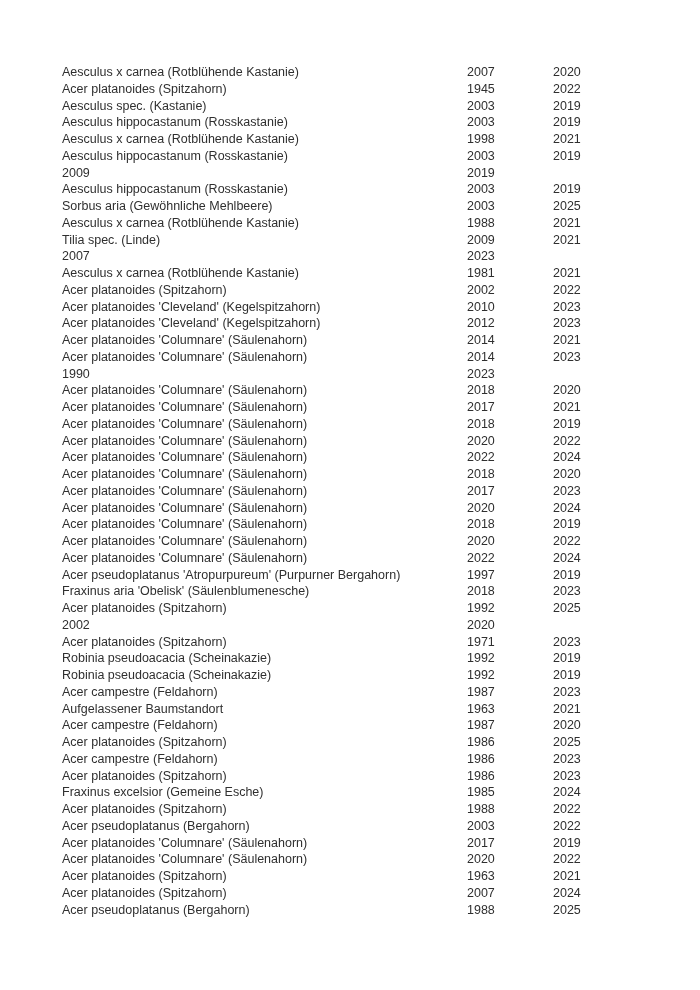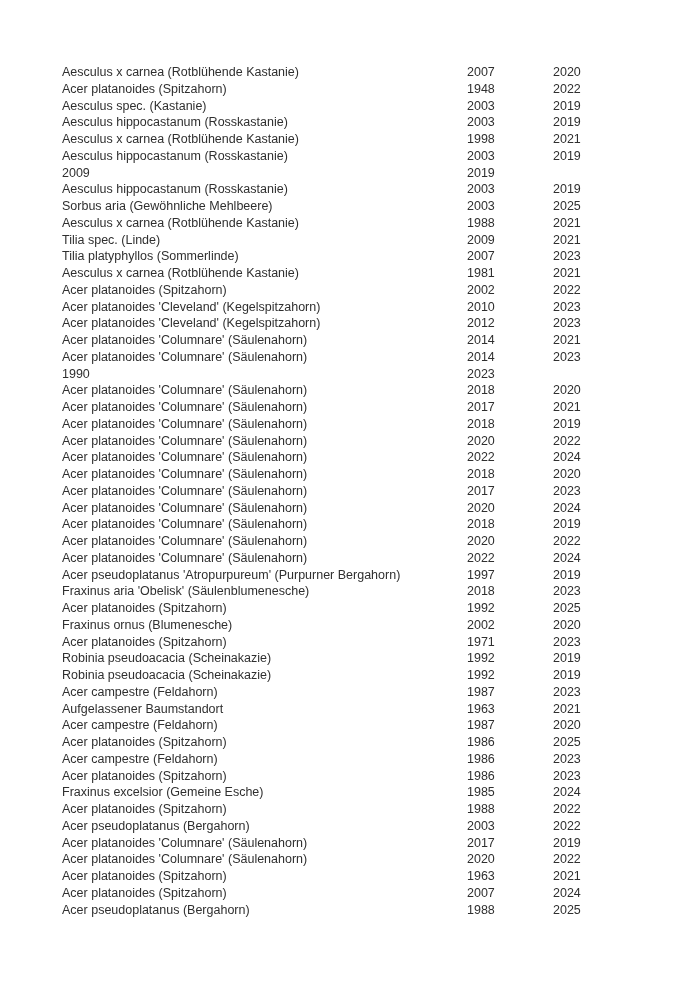--- a/index.html
+++ b/index.html
@@ -47,21 +47,21 @@
 <div class="page">
   <div class="tree-list" id="tree-list">
   <div class="row">
     <span class="cell name">Aesculus x carnea (Rotblühende Kastanie)</span>
     <span class="cell year">2007</span>
     <span class="cell year">2020</span>
   </div>
 
   <div class="row">
     <span class="cell name">Acer platanoides (Spitzahorn)</span>
-    <span class="cell year">1948</span>
+    <span class="cell year">1945</span>
     <span class="cell year">2022</span>
   </div>
 
   <div class="row">
     <span class="cell name">Aesculus spec. (Kastanie)</span>
     <span class="cell year">2003</span>
     <span class="cell year">2019</span>
   </div>
 
   <div class="row">
@@ -105,21 +105,20 @@
     <span class="cell year">2021</span>
   </div>
 
   <div class="row">
     <span class="cell name">Tilia spec. (Linde)</span>
     <span class="cell year">2009</span>
     <span class="cell year">2021</span>
   </div>
 
   <div class="row">
-    <span class="cell name">Tilia platyphyllos (Sommerlinde)</span>
     <span class="cell year">2007</span>
     <span class="cell year">2023</span>
   </div>
 
   <div class="row">
     <span class="cell name">Aesculus x carnea (Rotblühende Kastanie)</span>
     <span class="cell year">1981</span>
     <span class="cell year">2021</span>
   </div>
 
@@ -236,21 +235,20 @@
     <span class="cell year">2023</span>
   </div>
 
   <div class="row">
     <span class="cell name">Acer platanoides (Spitzahorn)</span>
     <span class="cell year">1992</span>
     <span class="cell year">2025</span>
   </div>
 
   <div class="row">
-    <span class="cell name">Fraxinus ornus (Blumenesche)</span>
     <span class="cell year">2002</span>
     <span class="cell year">2020</span>
   </div>
 
   <div class="row">
     <span class="cell name">Acer platanoides (Spitzahorn)</span>
     <span class="cell year">1971</span>
     <span class="cell year">2023</span>
   </div>
 

